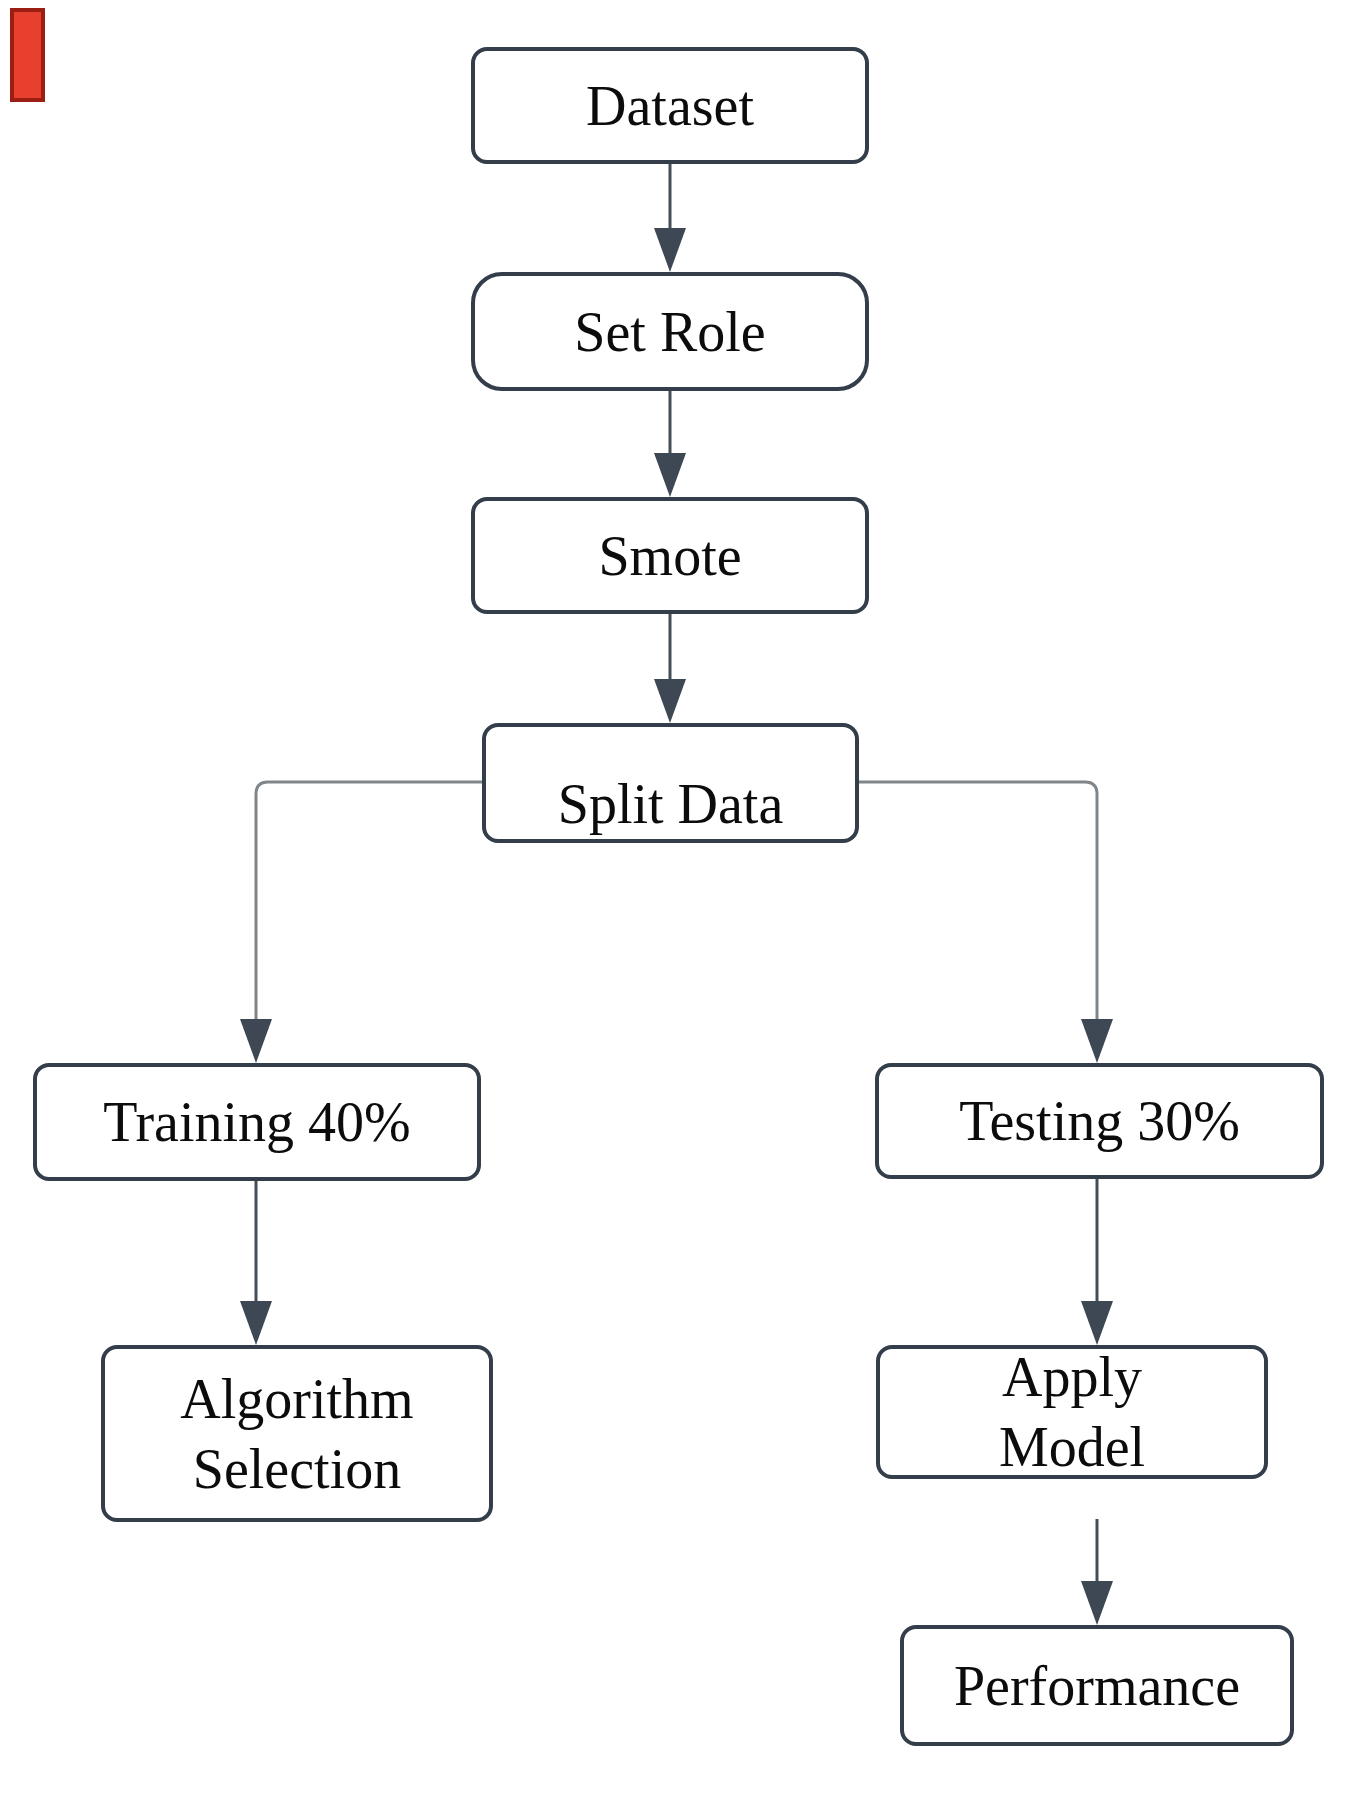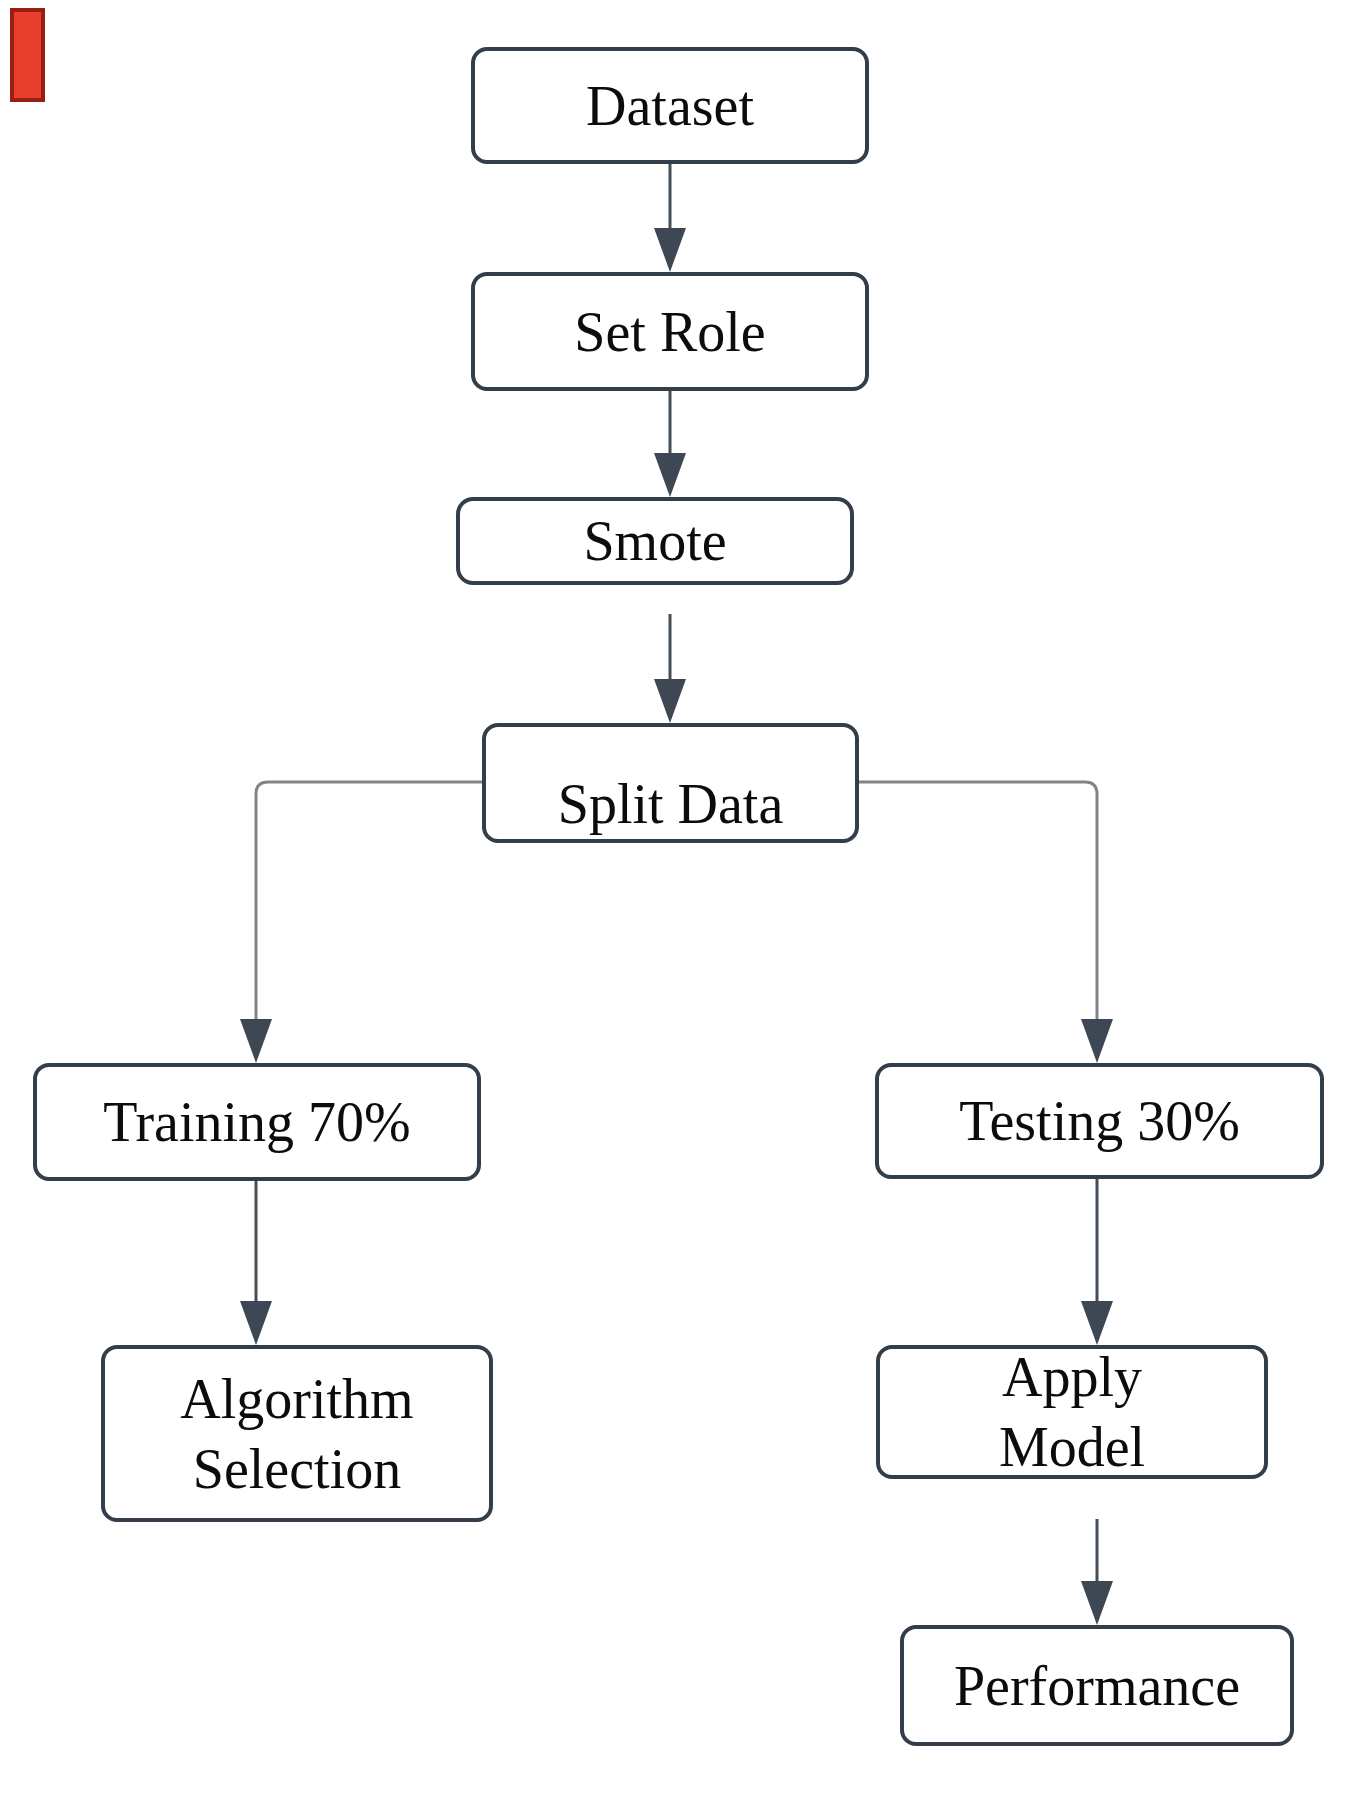--- a/index.html
+++ b/index.html
@@ -49,22 +49,22 @@
   }
   .node-label {
     font-size: 56px;
     line-height: 1.25;
     color: var(--text, #0c0c0c);
     text-align: center;
     white-space: pre-line;
   }
   
   .n-dataset   { left: 471px; top: 47px;   width: 398px; height: 117px; }
-  .n-setrole   { left: 471px; top: 272px;  width: 398px; height: 119px; }
-  .n-smote     { left: 456px; top: 497px;  width: 398px; height: 88px; border-radius: 17px; }
+  .n-setrole   { left: 471px; top: 272px;  width: 398px; height: 119px; border-radius: 31px; }
+  .n-smote     { left: 471px; top: 497px;  width: 398px; height: 117px; }
   .n-splitdata { left: 482px; top: 723px;  width: 377px; height: 120px; align-items: flex-end; }
   .n-training  { left: 33px;  top: 1063px; width: 448px; height: 118px; }
   .n-algosel   { left: 62px;  top: 1345px; width: 392px; height: 177px; margin-left: 39px; }
   .n-testing   { left: 875px; top: 1063px; width: 449px; height: 116px; }
   .n-applymdl  { left: 876px; top: 1345px; width: 392px; height: 134px; }
   .n-perf      { left: 900px; top: 1625px; width: 394px; height: 121px; }
   .red-marker {
     position: absolute;
     left: 10px;
     top: 8px;
@@ -114,21 +114,21 @@
 
   <div class="node n-smote">
     <span class="node-label">Smote</span>
   </div>
 
   <div class="node n-splitdata">
     <span class="node-label">Split Data</span>
   </div>
 
   <div class="node n-training">
-    <span class="node-label">Training 70%</span>
+    <span class="node-label">Training 40%</span>
   </div>
 
   <div class="node n-algosel">
     <span class="node-label">Algorithm
 Selection</span>
   </div>
 
   <div class="node n-testing">
     <span class="node-label">Testing 30%</span>
   </div>

